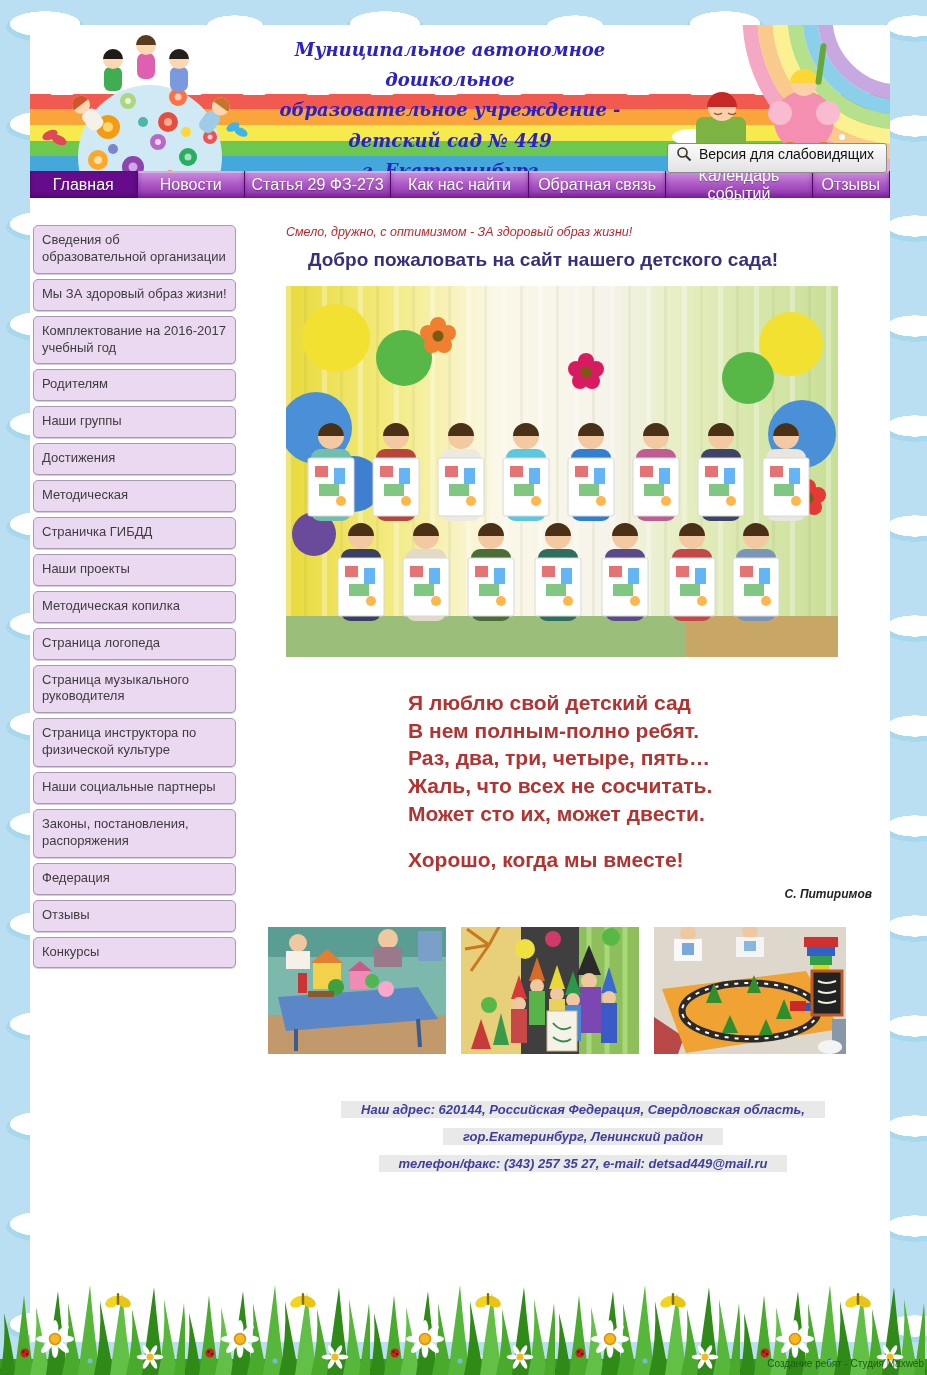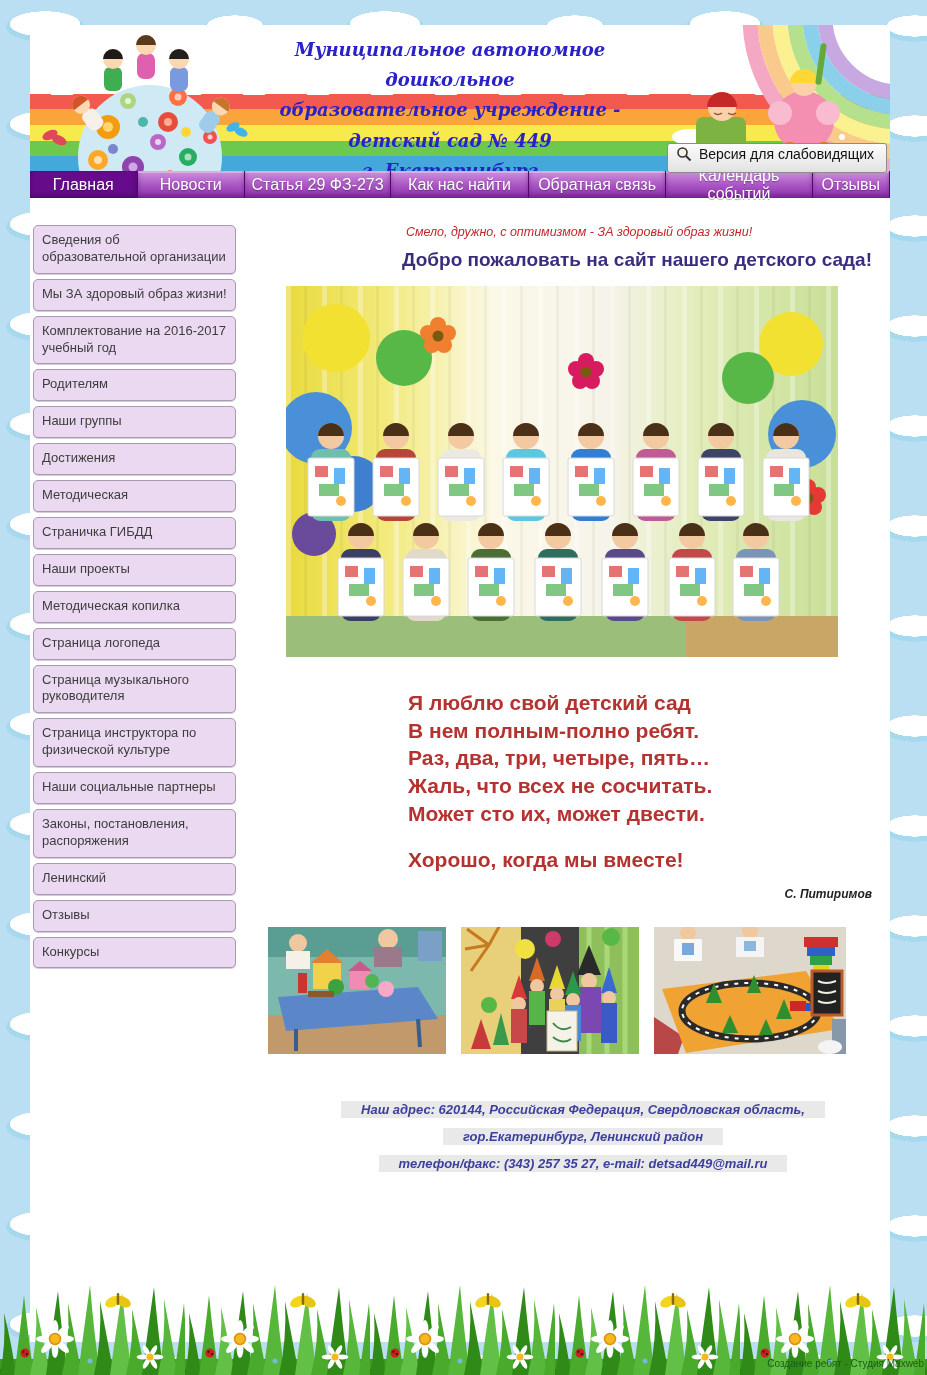--- a/index.html
+++ b/index.html
@@ -56,22 +56,22 @@
   .nav-filler { flex:1 1 auto; }
 
   
   .sidebar { position:absolute; left:3px; top:200px; width:203px; }
   .side-item { background:#ead9f1; border:1px solid #a79ab2; border-radius:5px;
     padding:6px 8px 7px 8px; margin-bottom:5px; font-size:13px; color:#3d3d3d;
     line-height:1.3; box-shadow:0 1px 0 rgba(120,90,140,.30); cursor:pointer; }
 
   
   .main { position:absolute; left:256px; top:200px; width:586px; }
-  .slogan { text-align:center; color:#c1272d; font-style:italic; font-size:12.5px; }
-  .welcome { margin-top:10px; padding-left:22px; text-align:right;
+  .slogan { text-align:left; color:#c1272d; font-style:italic; font-size:12.5px; }
+  .welcome { margin-top:10px; padding-left:22px; text-align:left;
     font-weight:bold; font-size:19px; color:#3a2d7e; }
   .main-photo { margin-top:15px; width:552px; height:371px; display:block; }
   .poem { margin-top:32px; margin-left:122px; color:#b43230; font-weight:bold;
     font-size:21px; line-height:1.32; }
   .poem-final { margin-top:18px; }
   .poem-author { margin-top:14px; text-align:right; font-size:12px; font-style:italic;
     font-weight:bold; color:#222; }
   .photo-row { margin-top:26px; margin-left:-18px; display:flex; gap:15px; }
   .photo-row svg { display:block; }
   .address { margin-top:46px; text-align:center; }
@@ -227,21 +227,21 @@
     <div class="side-item">Достижения</div>
     <div class="side-item">Методическая</div>
     <div class="side-item">Страничка ГИБДД</div>
     <div class="side-item">Наши проекты</div>
     <div class="side-item">Методическая копилка</div>
     <div class="side-item">Страница логопеда</div>
     <div class="side-item">Страница музыкального руководителя</div>
     <div class="side-item">Страница инструктора по физической культуре</div>
     <div class="side-item">Наши социальные партнеры</div>
     <div class="side-item">Законы, постановления, распоряжения</div>
-    <div class="side-item">Ленинский</div>
+    <div class="side-item">Федерация</div>
     <div class="side-item">Отзывы</div>
     <div class="side-item">Конкурсы</div>
   </div>
 
   <div class="main">
     <div class="slogan">Смело, дружно, с оптимизмом - ЗА здоровый образ жизни!</div>
     <div class="welcome">Добро пожаловать на сайт нашего детского сада!</div>
 
     <svg class="main-photo" viewBox="0 0 552 371" aria-label="Групповое фото: дети в два ряда держат рисунки на фоне жёлто-зелёных штор с воздушными шарами">
       <defs>

